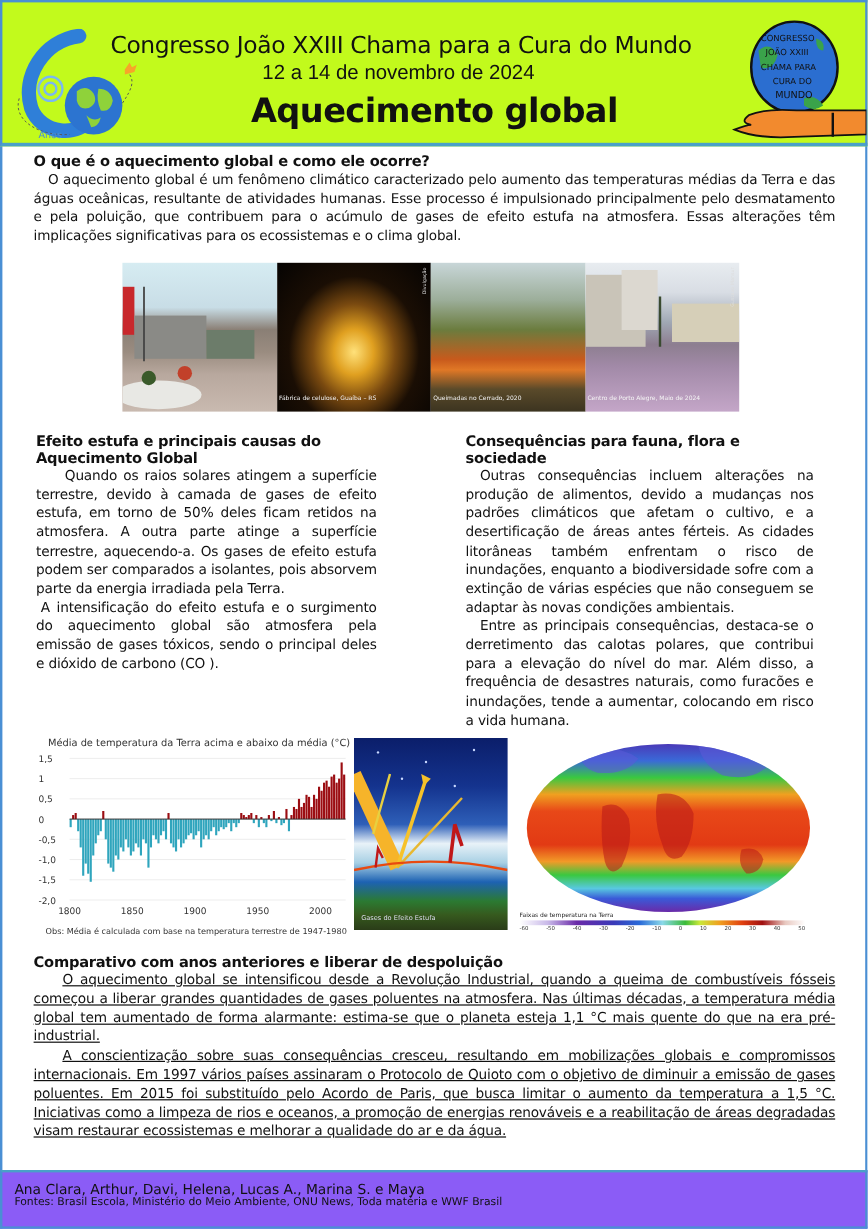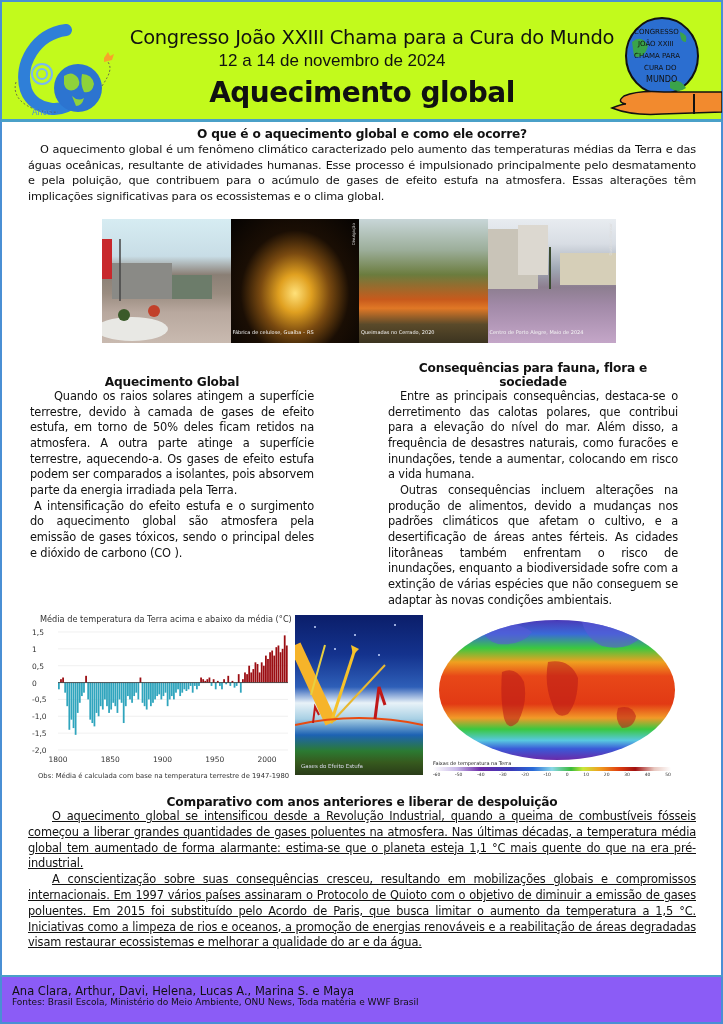--- a/index.html
+++ b/index.html
@@ -3,28 +3,28 @@
 <meta charset="utf-8">
 <style>
   * { box-sizing: border-box; margin: 0; padding: 0; }
   html, body { width: 723px; height: 1024px; background: #ffffff; overflow: hidden; }
   body { font-family: "DejaVu Sans", sans-serif; color: #111; position: relative; }
 
   .frame { position: absolute; left: 0; top: 0; width: 723px; height: 1024px; border: 2px solid #4a8fd4; background: #fff; }
 
   
   .header { position: absolute; left: 0; top: 0; width: 723px; height: 122px; background: #c2fa1c; border: 2px solid #4a8fd4; border-bottom: 3px solid #4aa0c8; }
-  .header .title1 { position: absolute; left: 90px; width: 560px; top: 24px; text-align: center; font-size: 19.5px; color: #111; font-family: "DejaVu Sans", sans-serif; letter-spacing: -0.3px; }
+  .header .title1 { position: absolute; left: 90px; width: 560px; top: 24px; text-align: left; font-size: 19.5px; color: #111; font-family: "DejaVu Sans", sans-serif; letter-spacing: -0.3px; }
   .header .title2 { position: absolute; left: 90px; width: 480px; top: 49px; text-align: center; font-size: 17px; color: #111; font-family: "Liberation Sans", sans-serif; }
   .header .title3 { position: absolute; left: 90px; width: 540px; top: 74px; text-align: center; font-size: 28px; font-weight: bold; color: #111; letter-spacing: -0.5px; }
   .logo-left { position: absolute; left: 4px; top: 22px; width: 118px; height: 96px; }
   .logo-right { position: absolute; left: 608px; top: 10px; width: 112px; height: 108px; }
 
   
-  .sec-title { font-weight: bold; font-size: 12.2px; text-align: center; color: #111; letter-spacing: -0.2px; }
+  .sec-title { font-weight: bold; font-size: 12.2px; text-align: left; color: #111; letter-spacing: -0.2px; }
   .para { font-size: 11.3px; line-height: 15.7px; text-align: justify; color: #111; letter-spacing: -0.15px; }
   .indent { text-indent: 12px; }
   .indent2 { text-indent: 24px; }
 
   .s1 { position: absolute; left: 28px; top: 127px; width: 668px; }
   .s1 .sec-title { margin-bottom: 1px; }
 
   .photos { position: absolute; left: 102px; top: 219px; width: 514px; height: 124px; display: flex; }
   .photo { position: relative; width: 128.5px; height: 124px; overflow: hidden; }
   .photo .cap { position: absolute; left: 42px; bottom: 8px; font-size: 5px; color: #f4f4f4; white-space: nowrap; }
@@ -126,31 +126,31 @@
       <rect x="72" y="34" width="56" height="32" fill="#d6cfb8"></rect>
       <line x1="62" y1="28" x2="62" y2="70" stroke="#3a4a30" stroke-width="2"></line>
     </svg>
     <span class="credit">Gustavo Mansur</span>
     <span class="cap" style="left:2px">Centro de Porto Alegre, Maio de 2024</span>
   </div>
 </div>
 
 <div class="col-left">
   <div class="sec-title">
-    <br>
+    <span>Efeito estufa e principais causas do</span><br>
     <span>Aquecimento Global</span>
   </div>
   <p class="para indent2">Quando os raios solares atingem a superfície terrestre, devido à camada de gases de efeito estufa, em torno de 50% deles ficam retidos na atmosfera. A outra parte atinge a superfície terrestre, aquecendo-a. Os gases de efeito estufa podem ser comparados a isolantes, pois absorvem parte da energia irradiada pela Terra.</p>
   <p class="para" style="text-indent:4px">A intensificação do efeito estufa e o surgimento do aquecimento global são atmosfera pela emissão de gases tóxicos, sendo o principal deles e dióxido de carbono (CO ).</p>
 </div>
 
 <div class="col-right">
   <div class="sec-title">Consequências para fauna, flora e sociedade</div>
+  <p class="para indent">Outras consequências incluem alterações na produção de alimentos, devido a mudanças nos padrões climáticos que afetam o cultivo, e a desertificação de áreas antes férteis. As cidades litorâneas também enfrentam o risco de inundações, enquanto a biodiversidade sofre com a extinção de várias espécies que não conseguem se adaptar às novas condições ambientais.</p>
   <p class="para indent">Entre as principais consequências, destaca-se o derretimento das calotas polares, que contribui para a elevação do nível do mar. Além disso, a frequência de desastres naturais, como furacões e inundações, tende a aumentar, colocando em risco a vida humana.</p>
-  <p class="para indent">Outras consequências incluem alterações na produção de alimentos, devido a mudanças nos padrões climáticos que afetam o cultivo, e a desertificação de áreas antes férteis. As cidades litorâneas também enfrentam o risco de inundações, enquanto a biodiversidade sofre com a extinção de várias espécies que não conseguem se adaptar às novas condições ambientais.</p>
 </div>
 
 <div class="chart-wrap">
   <div class="chart-title">Média de temperatura da Terra acima e abaixo da média (°C)</div>
   <svg class="chart-svg" id="chart" viewBox="0 0 262 148">
       <line x1="28" x2="258" y1="8" y2="8" stroke="#e6e6e6" stroke-width="0.6"></line>
       <text x="2" y="11" font-size="7.5" fill="#333" font-family="DejaVu Sans, sans-serif">1,5</text>
       <line x1="28" x2="258" y1="24.857142857142858" y2="24.857142857142858" stroke="#e6e6e6" stroke-width="0.6"></line>
       <text x="2" y="27.857142857142858" font-size="7.5" fill="#333" font-family="DejaVu Sans, sans-serif">1</text>
       <line x1="28" x2="258" y1="41.714285714285715" y2="41.714285714285715" stroke="#e6e6e6" stroke-width="0.6"></line>

